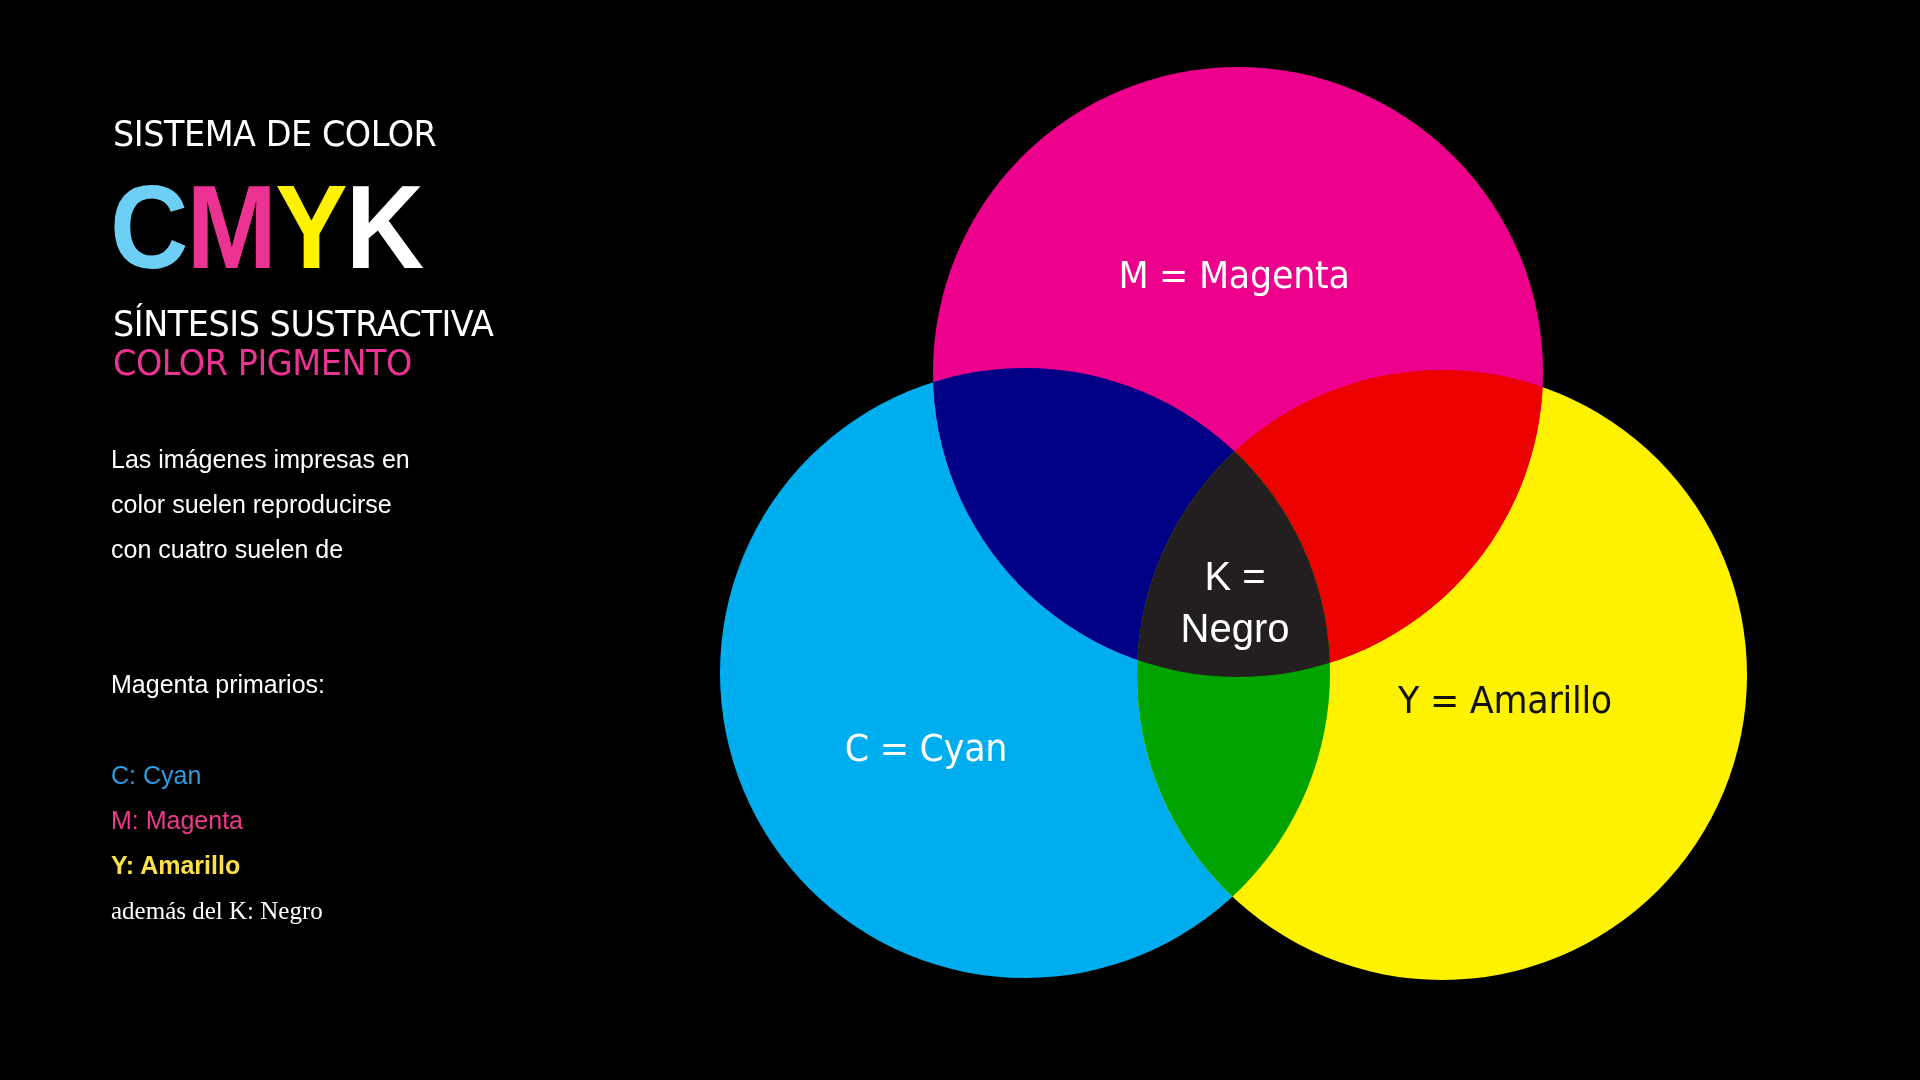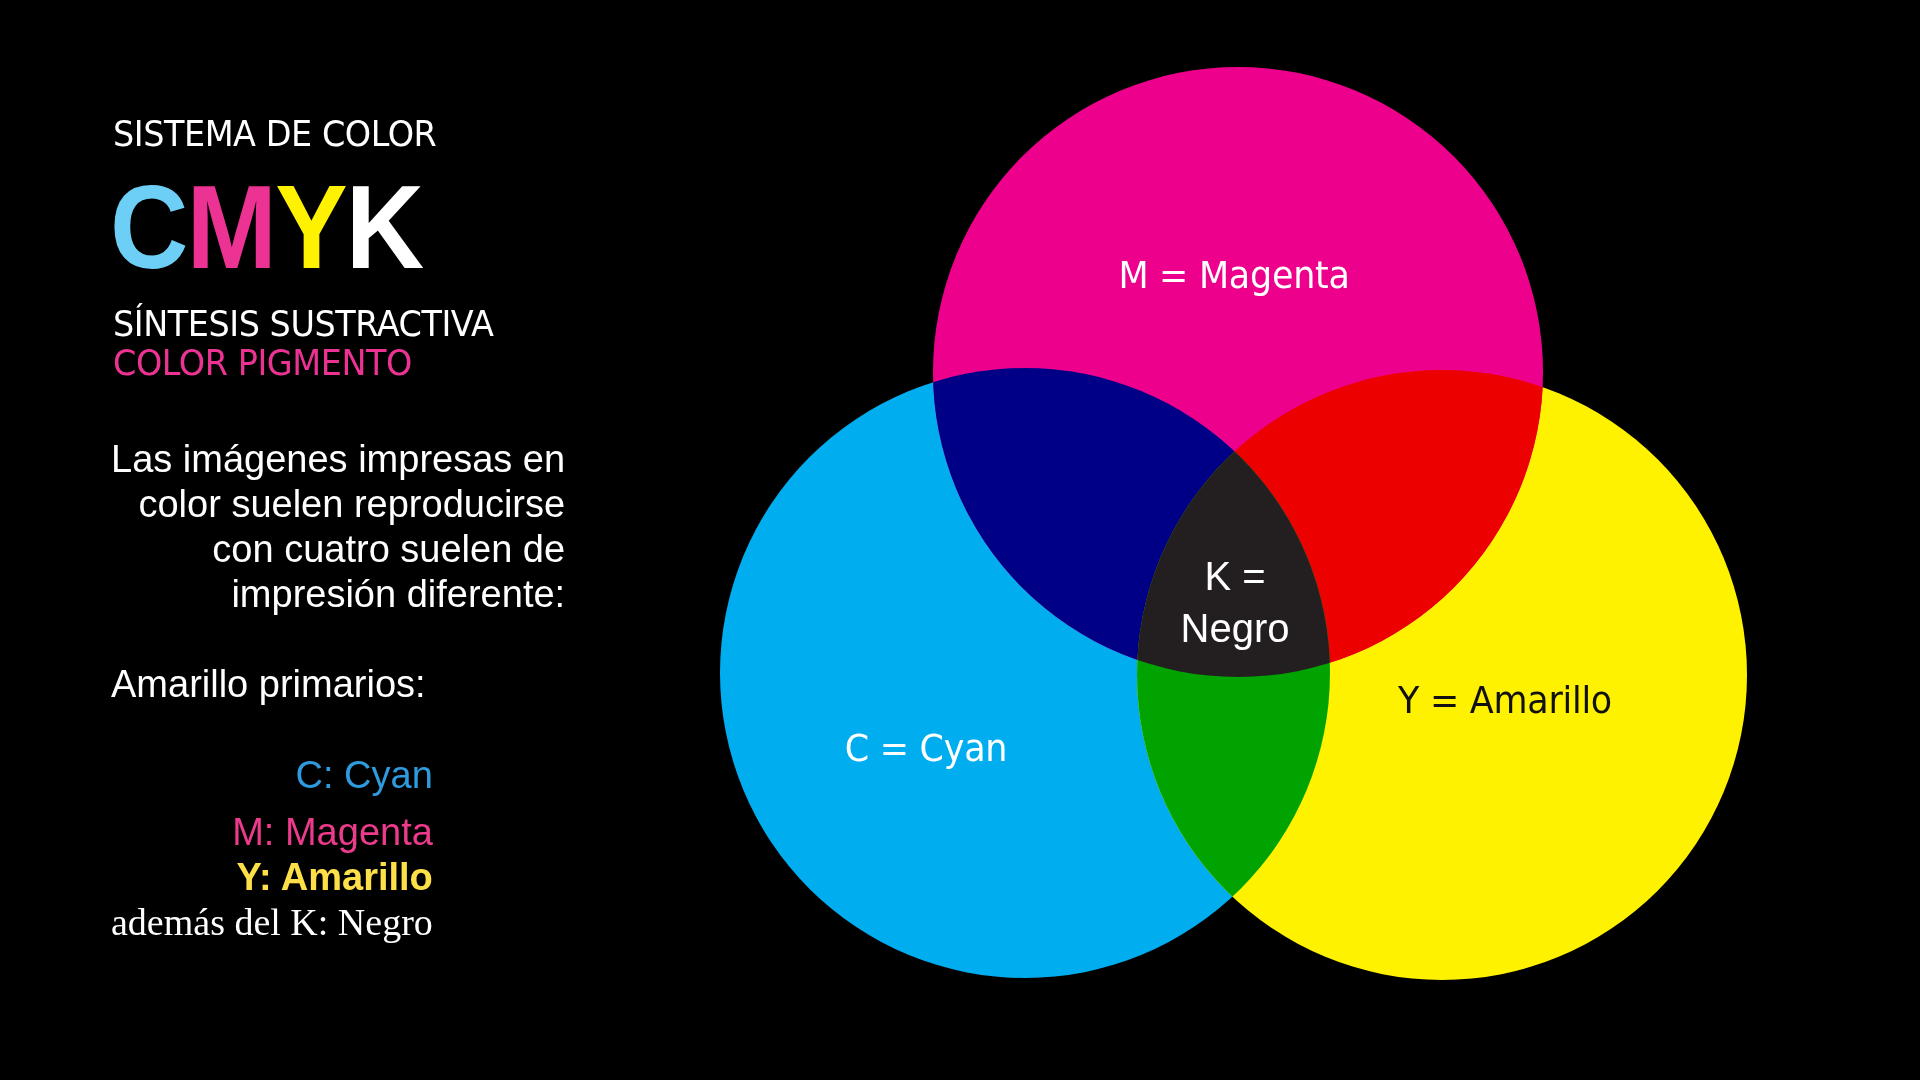--- a/index.html
+++ b/index.html
@@ -42,24 +42,23 @@
       font-weight: bold;
       font-size: 118px;
       line-height: 1;
       letter-spacing: -2px;
       transform: scaleX(0.92);
       transform-origin: left top;
     }
     .cmyk span { display: inline-block; }
     .para {
       left: 111px;
-      font-size: 38px;
+      font-size: 25px;
       line-height: 45px;
       font-family: "Liberation Sans", sans-serif;
-      text-align: right;
     }
     .diagram {
       position: absolute;
       left: 0;
       top: 0;
       width: 1920px;
       height: 880px;
     }
     .label {
       position: absolute;
@@ -92,28 +91,27 @@
     <span id="cmyk-c" style="color: rgb(109, 207, 246);">C</span><span id="cmyk-m" style="color: rgb(236, 51, 147);">M</span><span id="cmyk-y" style="color: rgb(255, 242, 0);">Y</span><span id="cmyk-k" style="color: rgb(255, 255, 255);">K</span>
   </h1>
 
   <p class="t heading-sm" style="left:113px; top:306px;">SÍNTESIS SUSTRACTIVA</p>
   <p class="t heading-sm" id="subtitle-2" style="left: 113px; top: 345px; color: rgb(236, 51, 147);">COLOR PIGMENTO</p>
 
   <div class="t para" style="top:437px;">
     <div>Las imágenes impresas en</div>
     <div>color suelen reproducirse</div>
     <div>con cuatro suelen de</div>
-    <div>impresión diferente:</div>
   </div>
 
-  <div class="t para" style="top:662px;">Amarillo primarios:</div>
+  <div class="t para" style="top:662px;">Magenta primarios:</div>
 
   <div class="t para" style="top:753px;">
     <div id="prim-0" style="color: rgb(47, 155, 223);">C: Cyan</div>
-    <div id="prim-1" style="color: rgb(236, 58, 140); margin-top: 12px;">M: Magenta</div>
+    <div id="prim-1" style="color: rgb(236, 58, 140);">M: Magenta</div>
     <div id="prim-2" style="color: #fde047; font-weight: bold;">Y: Amarillo</div>
     <div id="prim-3" style="color: rgb(255, 255, 255); font-family: Liberation Serif, serif;">además del K: Negro</div>
   </div>
 </div>
 
 <div class="diagram">
   <svg id="venn" width="1920" height="1080" viewBox="0 0 1920 1080" xmlns="http://www.w3.org/2000/svg">
     <defs>
       <clipPath id="clip-m">
           <circle id="cp-m" cx="1238" cy="372" r="305"></circle>

